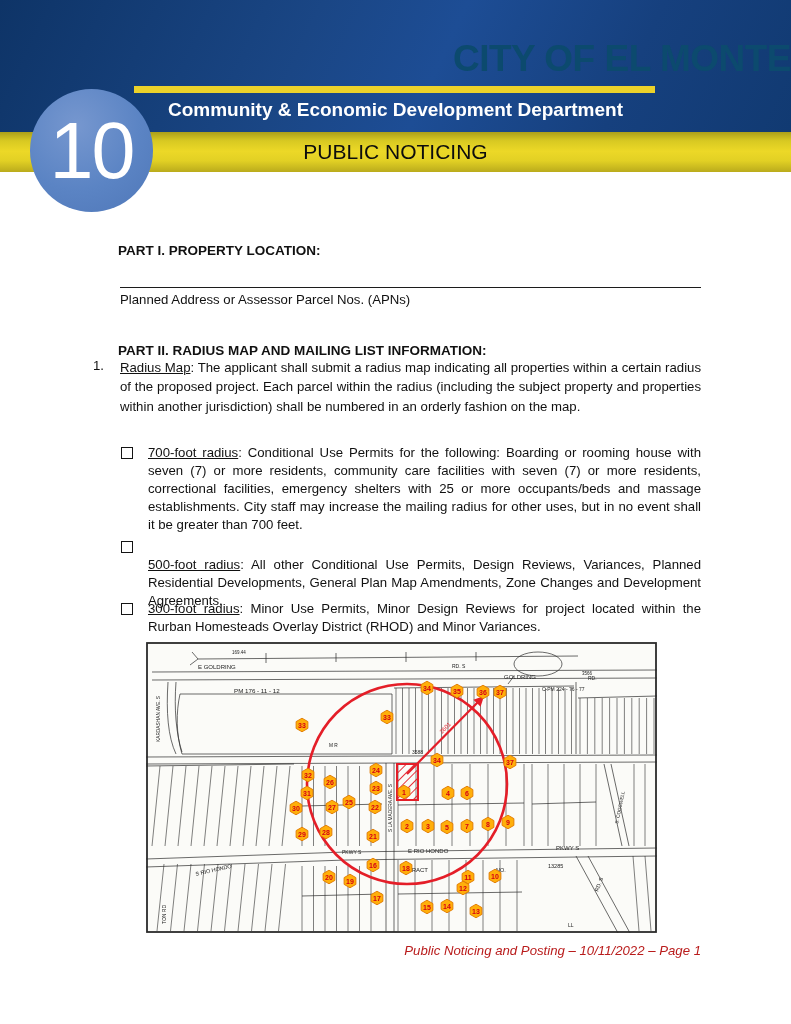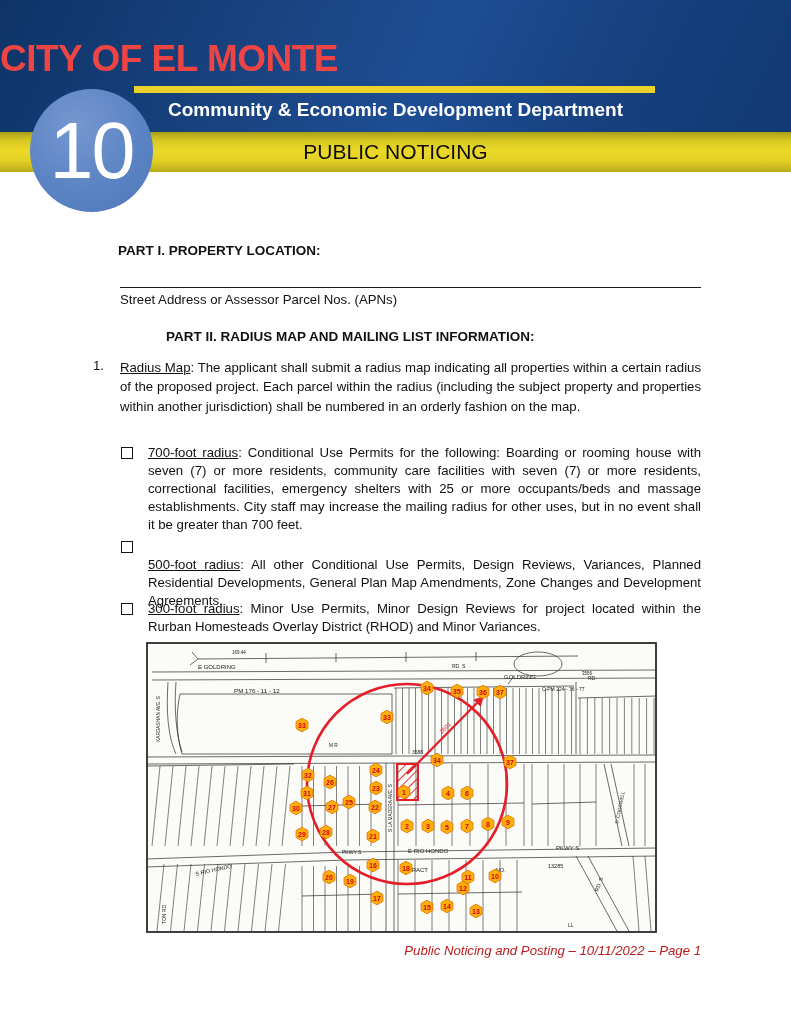--- a/index.html
+++ b/index.html
@@ -1,22 +1,22 @@
 <!DOCTYPE html>
 <html><head>
 <meta charset="utf-8">
 <style>
   html,body{margin:0;padding:0;background:#ffffff;}
   .page{position:relative;width:791px;height:1024px;background:#ffffff;overflow:hidden;
         font-family:"Liberation Sans",sans-serif;color:#1a1a1a;}
   
   .band-blue{position:absolute;left:0;top:0;width:791px;height:132px;
      background:linear-gradient(115deg,#0e3467 0%,#1a4685 38%,#1d4d95 55%,#16407e 78%,#113a72 100%);}
-  .page-title{position:absolute;left:0;top:38px;width:791px;text-align:left;
-     color:#ef4444;font-size:37px;font-weight:bold;letter-spacing:-0.5px;}
+  .page-title{position:absolute;left:0;top:38px;width:791px;text-align:right;
+     color:#0c4a6e;font-size:37px;font-weight:bold;letter-spacing:-0.5px;}
   .title-rule{position:absolute;left:134px;top:86px;width:521px;height:7px;background:#ecd22a;}
   .dept-subtitle{position:absolute;left:0;top:99px;width:791px;text-align:center;
      color:#ffffff;font-size:19px;font-weight:bold;}
   .band-yellow{position:absolute;left:0;top:132px;width:791px;height:40px;
      background:linear-gradient(180deg,#ab9f1a 0%,#d8c922 22%,#ecd827 48%,#e2d024 72%,#baab1c 100%);}
   .banner-title{position:absolute;left:0;top:140px;width:791px;text-align:center;
      color:#0d0d0d;font-size:21px;font-weight:normal;}
   .circle-10{position:absolute;left:30px;top:89px;width:123px;height:123px;border-radius:50%;
      background:radial-gradient(circle at 38% 30%,#7697cf 0%,#5b84c4 55%,#4f77b8 100%);
      display:flex;align-items:center;justify-content:center;}
@@ -51,23 +51,23 @@
   <div class="title-rule"></div>
   <div class="dept-subtitle">Community &amp; Economic Development Department</div>
   <div class="band-yellow"></div>
   <div class="banner-title">PUBLIC NOTICING</div>
   <div class="circle-10">
     <span>10</span>
   </div>
 
   <div class="part-heading" style="top:243px;">PART I. PROPERTY LOCATION:</div>
   <div class="address-line"></div>
-  <div class="address-caption">Street Address or Assessor Parcel Nos. (APNs)</div>
-
-  <div class="part-heading" style="top:329px;margin-left:48px;">PART II.  RADIUS MAP AND MAILING LIST INFORMATION:</div>
+  <div class="address-caption">Planned Address or Assessor Parcel Nos. (APNs)</div>
+
+  <div class="part-heading" style="top:343px;">PART II.  RADIUS MAP AND MAILING LIST INFORMATION:</div>
 
   <div class="hang-num" style="top:358px;">1.</div>
   <div class="para" style="top:358px;"><span class="u">Radius Map</span><span>: The applicant shall submit a radius map indicating all properties within a certain radius of the proposed project. Each parcel within the radius (including the subject property and properties within another jurisdiction) shall be numbered in an orderly fashion on the map.</span></div>
 
   <div class="bullet-box" style="top:447px;"></div>
   <div class="bullet-text" style="top:444px;"><span class="u">700-foot radius</span><span>: Conditional Use Permits for the following: Boarding or rooming house with seven (7) or more residents, community care facilities with seven (7) or more residents, correctional facilities, emergency shelters with 25 or more occupants/beds and massage establishments. City staff may increase the mailing radius for other uses, but in no event shall it be greater than 700 feet.</span></div>
 
   <div class="bullet-box" style="top:541px;"></div>
   <div class="bullet-text" style="top:556px;"><span class="u">500-foot radius</span><span>: All other Conditional Use Permits, Design Reviews, Variances, Planned Residential Developments, General Plan Map Amendments, Zone Changes and Development Agreements.</span></div>
 

